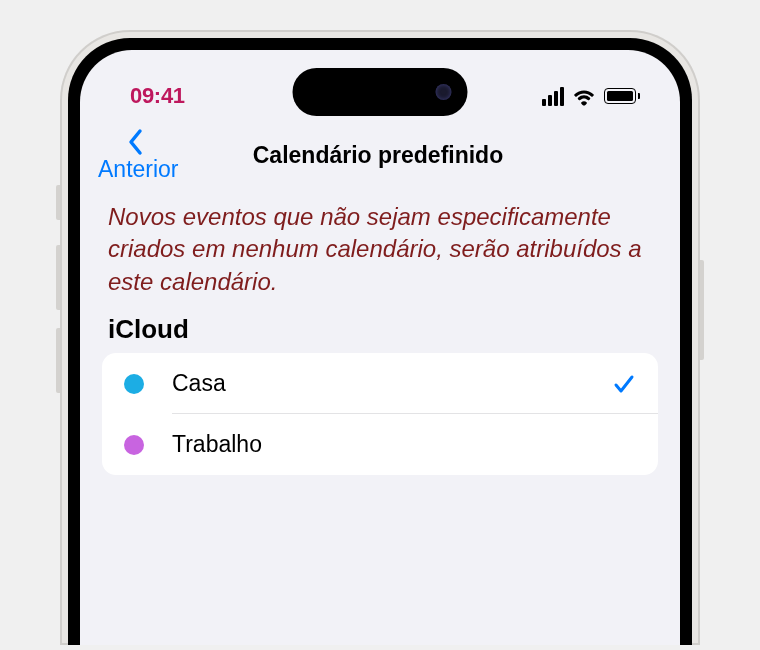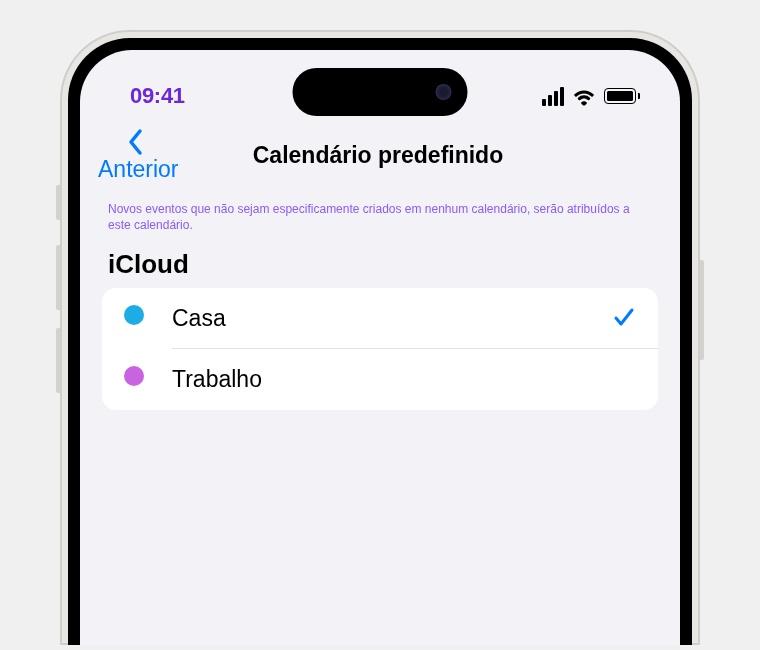--- a/index.html
+++ b/index.html
@@ -101,21 +101,21 @@
     .status-bar {
       display: flex;
       justify-content: space-between;
       align-items: center;
       padding: 22px 40px 0 50px;
       height: 70px;
     }
     .status-time {
       font-size: 22px;
       font-weight: 600;
-      color: #6d28d9;
+      color: #be185d;
       letter-spacing: -0.3px;
     }
     .status-icons {
       display: flex;
       align-items: center;
       gap: 8px;
     }
     .signal-icon {
       display: flex;
       align-items: flex-end;
@@ -185,38 +185,40 @@
       left: 0;
       right: 4px;
       text-align: center;
       font-size: 23px;
       font-weight: 600;
       color: #000;
       pointer-events: none;
     }
     .description-text {
       padding: 4px 28px 16px 28px;
-      font-size: 12px;
-      color: #8b5cf6;
+      font-size: 24px;
+      color: #7f1d1d;
       line-height: 1.35;
+      font-style: italic;
     }
     .section-header {
       padding: 0 28px 8px 28px;
       font-size: 26px;
       font-weight: 700;
       color: #000;
     }
     .list-group {
       margin: 0 22px;
       background: #fff;
       border-radius: 14px;
       overflow: hidden;
     }
     .list-item {
       display: flex;
+      align-items: center;
       padding: 17px 22px;
       position: relative;
       cursor: pointer;
     }
     .list-item:not(:last-child)::after {
       content: '';
       position: absolute;
       bottom: 0;
       left: 70px;
       right: 0;

